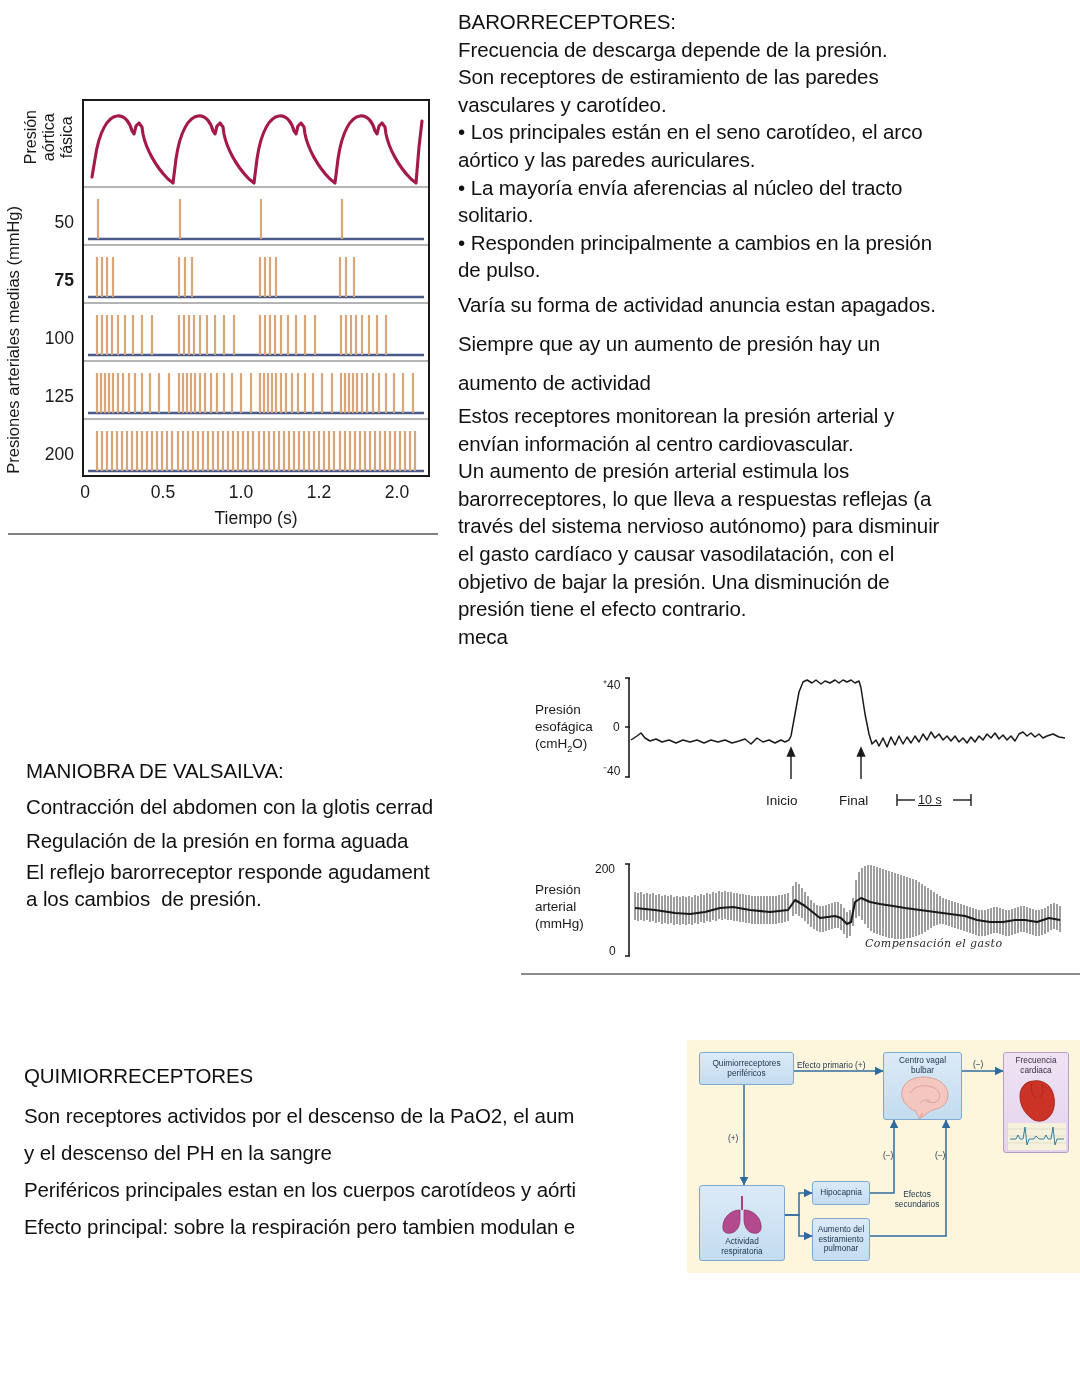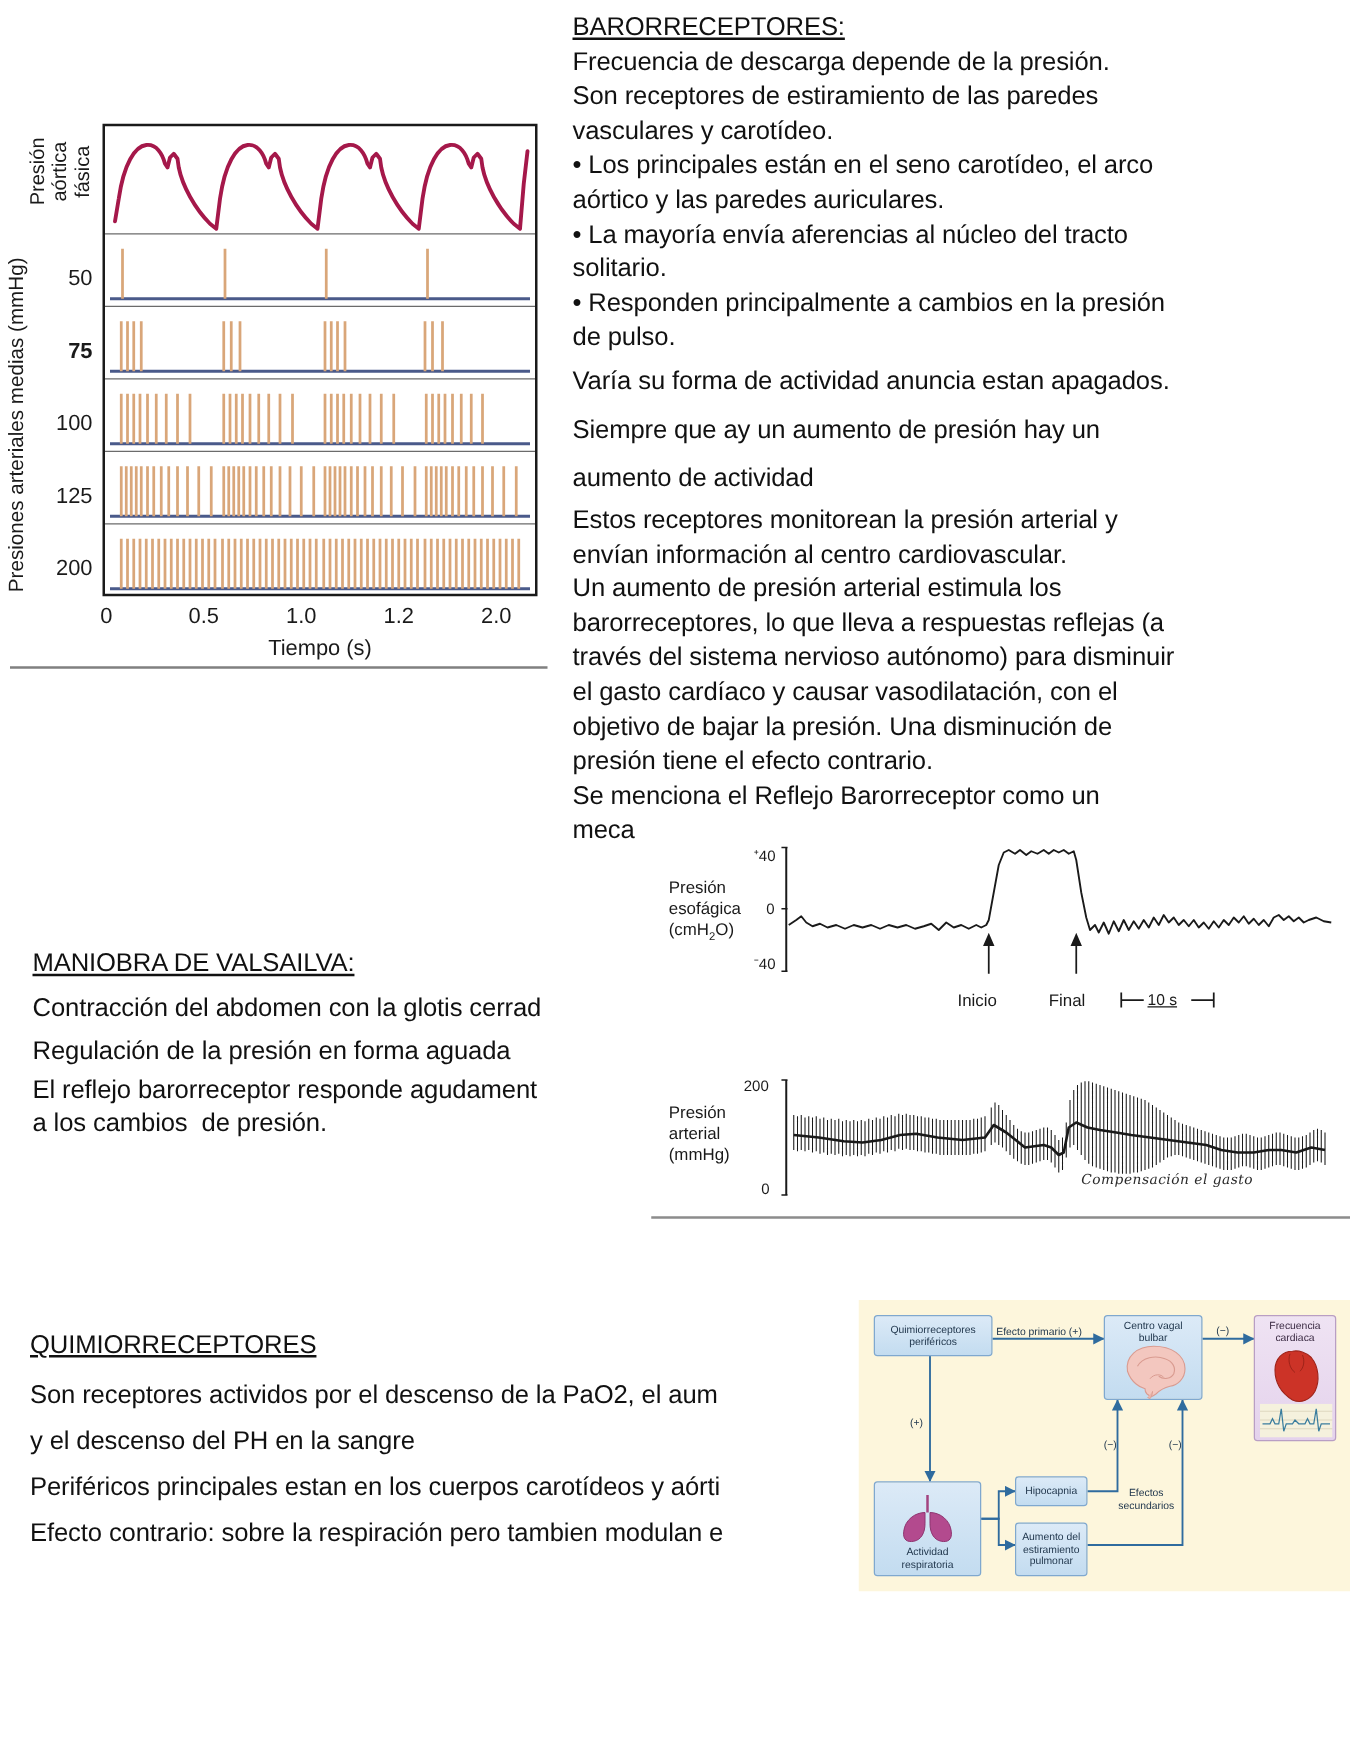--- a/index.html
+++ b/index.html
@@ -5,21 +5,21 @@
   html,body{margin:0;padding:0;background:#ffffff;}
   body{
     width:1080px;height:1395px;position:relative;overflow:hidden;
     font-family:"Liberation Sans", sans-serif;color:#000;
   }
   .abs{position:absolute;}
 
   
   .note{font-size:20.5px;line-height:1.34;color:#111;letter-spacing:-0.1px;}
   .note div{white-space:pre;}
-  .hdr{font-size:20.5px;text-decoration:underline;text-underline-offset:2px;}
+  .hdr{font-size:20.5px;text-underline-offset:2px;}
 
   
   #baro-text{left:458px;top:8px;width:600px;}
   #baro-text .ln{height:27.6px;}
 
   
   #fig1{left:8px;top:96px;width:430px;height:440px;}
   #fig1 .plotbox{position:absolute;left:74px;top:3px;width:348px;height:378px;
       border:2.5px solid #1a1a1a;background:#fff;box-sizing:border-box;}
   #fig1 .ylab-a{position:absolute;left:14px;top:14px;width:26px;
@@ -333,21 +333,20 @@
   <div class="ln" style="height:35px;padding-top:4px;">Siempre que ay un aumento de presión hay un</div>
   <div class="ln" style="height:33px;padding-top:4px;">aumento de actividad</div>
   <div class="ln">Estos receptores monitorean la presión arterial y</div>
   <div class="ln">envían información al centro cardiovascular.</div>
   <div class="ln">Un aumento de presión arterial estimula los</div>
   <div class="ln">barorreceptores, lo que lleva a respuestas reflejas (a</div>
   <div class="ln">través del sistema nervioso autónomo) para disminuir</div>
   <div class="ln">el gasto cardíaco y causar vasodilatación, con el</div>
   <div class="ln">objetivo de bajar la presión. Una disminución de</div>
   <div class="ln">presión tiene el efecto contrario.</div>
-  <div class="ln">Se menciona el Reflejo Barorreceptor como un</div>
   <div class="ln">meca</div>
 </div>
 
 <div class="abs note" id="valsalva">
   <div class="ln hdr">MANIOBRA DE VALSAILVA:</div>
   <div class="gap"></div>
   <div class="ln" style="height:34px;">Contracción del abdomen con la glotis cerrad</div>
   <div class="ln" style="height:31px;">Regulación de la presión en forma aguada</div>
   <div class="ln">El reflejo barorreceptor responde agudament</div>
   <div class="ln">a los cambios  de presión.</div>
@@ -458,21 +457,21 @@
   <div class="hand" style="left:344px;top:275px;">Compensación el gasto</div>
 
   <div class="rule"></div>
 </div>
 
 <div class="abs note" id="quimio">
   <div class="ln hdr" style="height:40px;">QUIMIORRECEPTORES</div>
   <div class="ln">Son receptores actividos por el descenso de la PaO2, el aum</div>
   <div class="ln">y el descenso del PH en la sangre</div>
   <div class="ln">Periféricos principales estan en los cuerpos carotídeos y aórti</div>
-  <div class="ln">Efecto contrario: sobre la respiración pero tambien modulan e</div>
+  <div class="ln">Efecto principal: sobre la respiración pero tambien modulan e</div>
 </div>
 
 <div class="abs" id="fig3">
 
   <svg style="position:absolute;left:0;top:0;" width="393" height="233">
     <defs>
       <marker id="ah" markerWidth="7" markerHeight="7" refX="5.6" refY="3" orient="auto">
         <path d="M0,0 L6,3 L0,6 Z" fill="#2f6b9e"></path>
       </marker>
     </defs>

